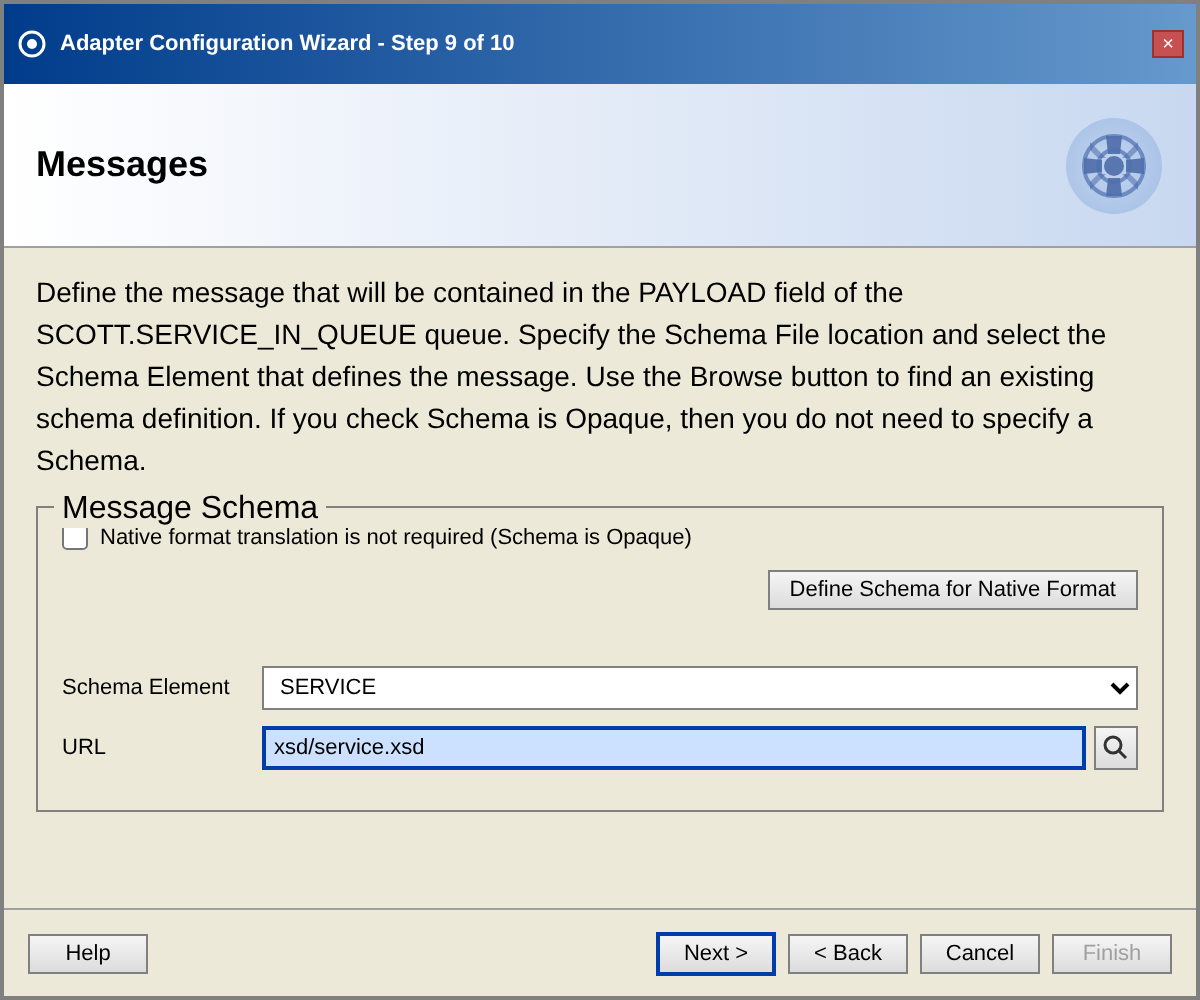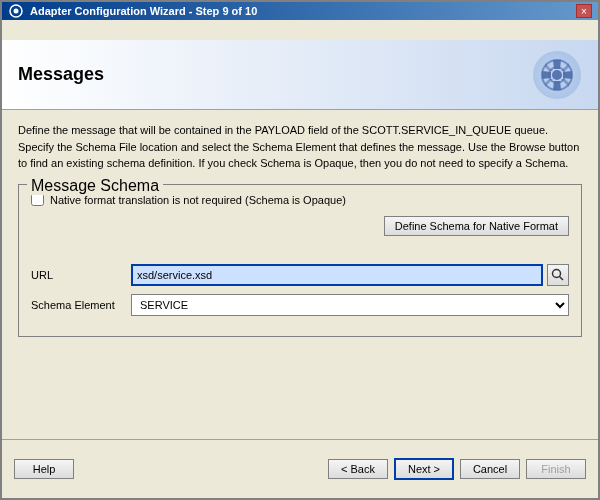--- a/index.html
+++ b/index.html
@@ -21,21 +21,21 @@
       background: #ece9d8;
     }
 
     .title-bar {
       background: linear-gradient(to right, #003c8b, #6699cc);
       color: white;
       padding: 4px 6px;
       display: flex;
       align-items: center;
       justify-content: space-between;
-      height: 18px;
+      height: 40px;
       flex-shrink: 0;
     }
 
     .title-bar-left {
       display: flex;
       align-items: center;
       gap: 6px;
     }
 
     .title-bar-icon {
@@ -56,28 +56,27 @@
       color: white;
       font-size: 10px;
       cursor: pointer;
       display: flex;
       align-items: center;
       justify-content: center;
     }
 
     .header-banner {
       background: linear-gradient(to right, #ffffff, #c8d8f0);
-      height: 70px;
+      height: 82px;
       display: flex;
       align-items: center;
       padding: 0 16px;
       border-bottom: 1px solid #a0a0a0;
       flex-shrink: 0;
       position: relative;
-      margin-top: 20px;
     }
 
     .header-title {
       font-size: 18px;
       font-weight: bold;
       color: #000;
     }
 
     .header-icon {
       position: absolute;
@@ -89,21 +88,21 @@
     }
 
     .content-area {
       flex: 1;
       padding: 12px 16px;
       background: #ece9d8;
       overflow: hidden;
     }
 
     .description-text {
-      font-size: 11px;
+      font-size: 14px;
       color: #000;
       line-height: 1.5;
       margin-bottom: 12px;
     }
 
     .group-box {
       border: 1px solid #808080;
       padding: 8px 12px 12px 12px;
       margin-bottom: 10px;
       position: relative;
@@ -204,21 +203,21 @@
       height: 22px;
       border: 1px solid #808080;
       background: white;
       padding: 2px 4px;
       font-size: 11px;
       color: #000;
       appearance: auto;
     }
 
     .footer {
-      height: 59px;
+      height: 44px;
       background: #ece9d8;
       border-top: 1px solid #a0a0a0;
       display: flex;
       align-items: center;
       padding: 0 12px;
       flex-shrink: 0;
     }
 
     .footer-left {
       flex: 1;
@@ -288,47 +287,47 @@
       <div class="checkbox-row">
         <input type="checkbox" id="opaque-cb" style="">
         <label class="checkbox-label" for="opaque-cb">Native format translation is not required (Schema is Opaque)</label>
       </div>
 
       <div class="define-schema-btn-row">
         <button class="win-button">Define Schema for Native Format</button>
       </div>
 
       <div class="form-row">
+        <span class="form-label">Schema Element</span>
+        <div class="form-field-wrapper">
+          <select class="select-input">
+            <option>SERVICE</option>
+          </select>
+        </div>
+      </div>
+
+      <div class="form-row">
         <span class="form-label">URL</span>
         <div class="form-field-wrapper">
           <input type="text" class="text-input" value="xsd/service.xsd" style="">
           <div class="browse-btn">
             <svg width="14" height="14" viewBox="0 0 14 14">
               <circle cx="5.5" cy="5.5" r="4" fill="none" stroke="#333" stroke-width="1.5"></circle>
               <line x1="8.5" y1="8.5" x2="12" y2="12" stroke="#333" stroke-width="1.5"></line>
             </svg>
           </div>
         </div>
       </div>
-
-      <div class="form-row">
-        <span class="form-label">Schema Element</span>
-        <div class="form-field-wrapper">
-          <select class="select-input">
-            <option>SERVICE</option>
-          </select>
-        </div>
-      </div>
     </div>
   </div>
 
   <div class="footer">
     <div class="footer-left">
       <button class="win-button">Help</button>
     </div>
     <div class="footer-right">
+      <button class="win-button default-btn">Next &gt;</button>
       <button class="win-button">&lt; Back</button>
-      <button class="win-button default-btn">Next &gt;</button>
       <button class="win-button">Cancel</button>
       <button class="win-button" disabled="" style="color:#a0a0a0;">Finish</button>
     </div>
   </div>
 </div>
 
 </body></html>

